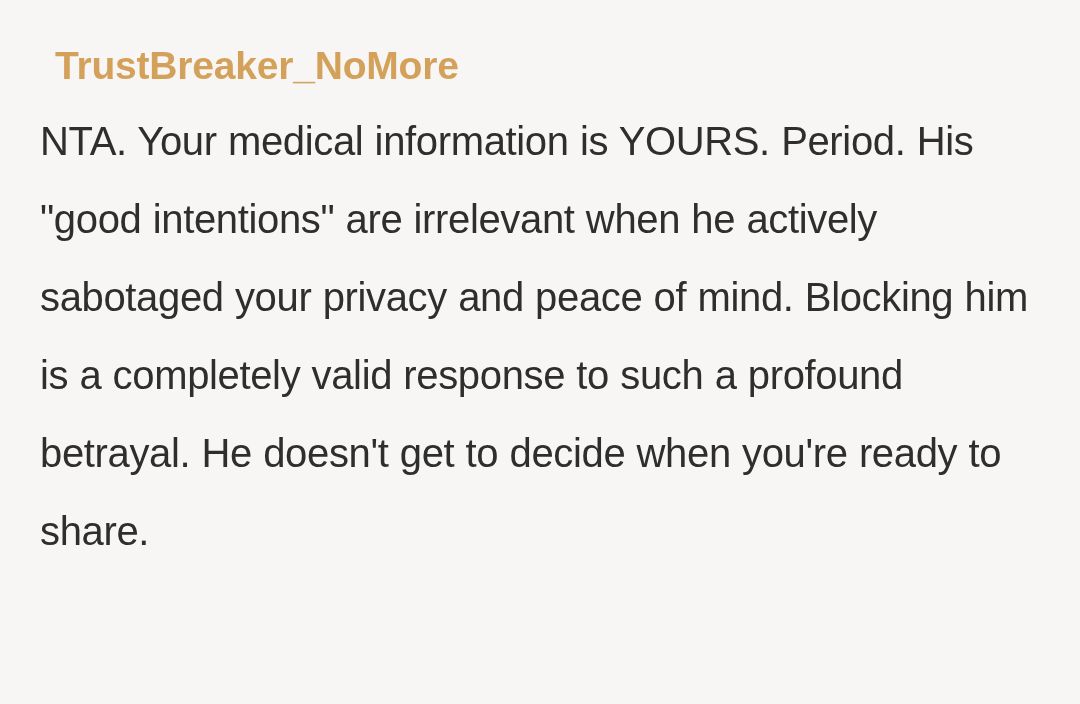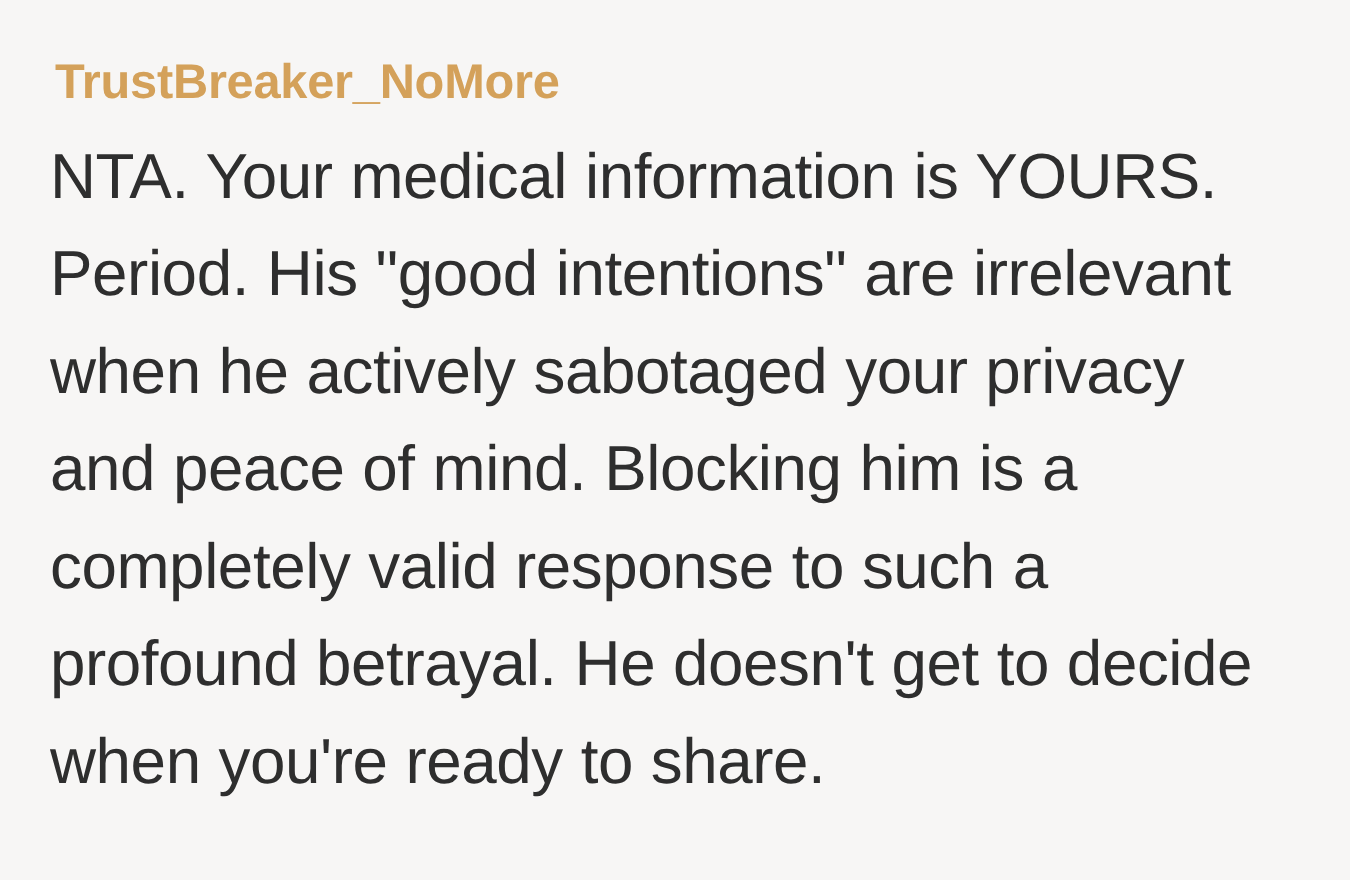--- a/index.html
+++ b/index.html
@@ -22,27 +22,27 @@
     padding: 44px 44px 0 40px;
   }
 
   .comment-author {
     font-family: "Liberation Sans", sans-serif;
     font-size: 39px;
     font-weight: bold;
     color: #d4a15a;
     line-height: 1.12;
     letter-spacing: -0.2px;
-    margin: 0 0 14px 4px;
+    margin: 0 0 14px 15px;
     white-space: nowrap;
   }
 
   .comment-body {
     font-family: "Liberation Sans", sans-serif;
-    font-size: 51px;
+    font-size: 40px;
     font-weight: normal;
     color: #2e2e2e;
     line-height: 78px;
     letter-spacing: -0.35px;
     margin: 0;
     max-width: 1000px;
     word-spacing: 0.5px;
   }
 </style>
 </head>

